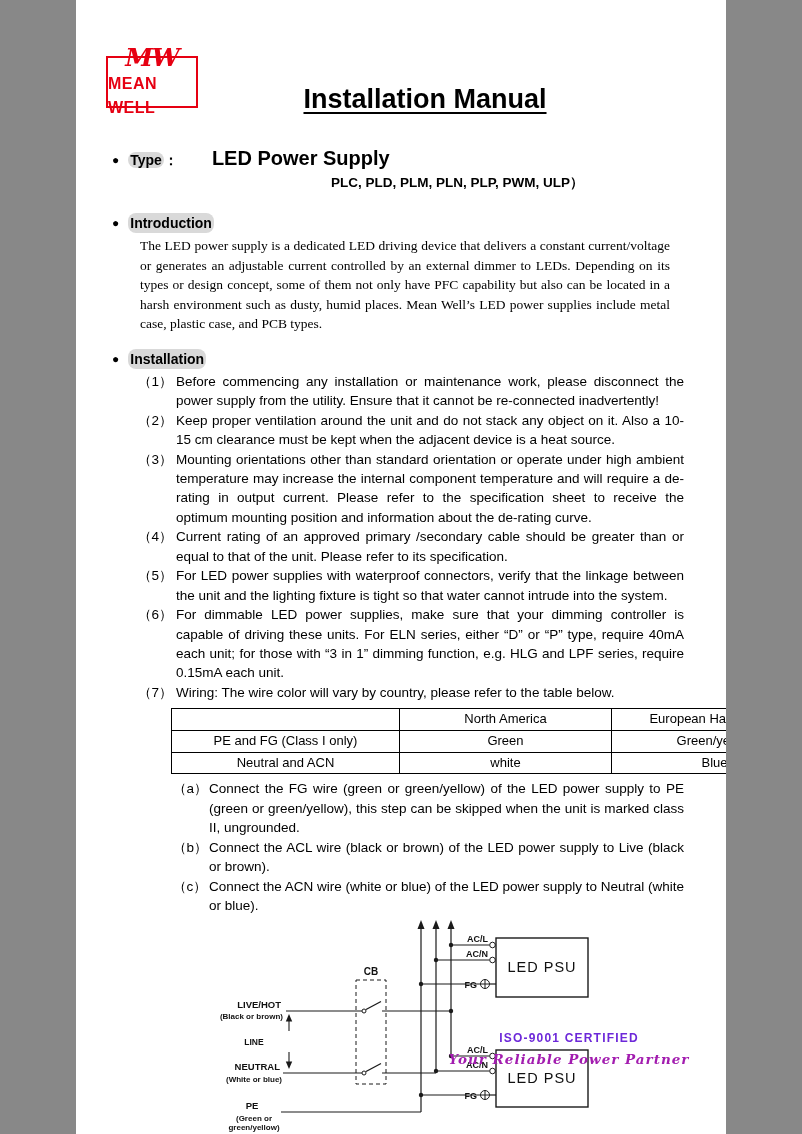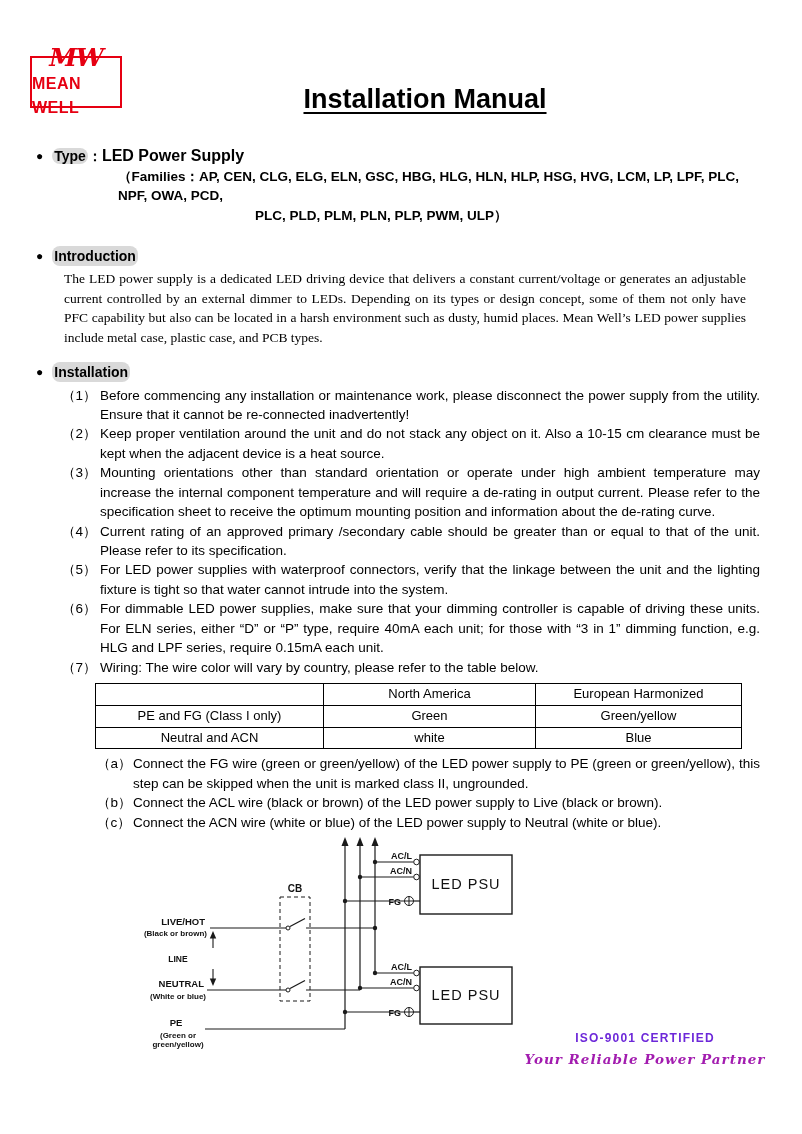--- a/index.html
+++ b/index.html
@@ -1,18 +1,18 @@
 <!DOCTYPE html>
 <html><head>
 <meta charset="utf-8">
 <style>
   * { margin:0; padding:0; box-sizing:border-box; }
   html,body { background:#888; }
   .page {
-    position:relative; width:802px; height:1134px; margin:0 auto;
+    position:relative; width:650px; height:1134px; margin:0 auto;
     background:#fff; color:#000; overflow:hidden;
     font-family:"Liberation Sans", sans-serif; font-size:13.5px; line-height:1.44;
   }
   
   .logo {
     position:absolute; left:30px; top:56px; width:92px; height:52px;
     border:2px solid #e60012; display:flex; flex-direction:column;
     align-items:center; justify-content:center; background:#fff;
   }
   .logo-mark {
@@ -24,21 +24,21 @@
     text-align:center; padding-top:80px; padding-left:48px;
     font-size:27px; font-weight:bold;
     text-decoration:underline; text-decoration-thickness:2px; text-underline-offset:4px;
   }
   
   .bullet-row { display:flex; align-items:baseline; margin-left:36px; }
   .bullet { font-size:12px; margin-right:9px; position:relative; top:-1px; }
   .hl { background:#d9d9d9; padding:0 2px; }
   .sec-title { font-weight:bold; font-size:14px;border-radius:8px; }
   .type-row { margin-top:25px; }
-  .type-value { font-weight:bold; font-size:16px; }
+  .type-value { font-weight:bold; font-size:20px;margin-left:34px; }
   .type-sep { font-weight:bold; font-size:14px; }
   .families { margin-left:118px; margin-right:30px; font-weight:bold; font-size:13.5px; }
   .families .line2 { padding-left:137px; }
   .sec-head-intro { margin-top:21px; }
   .intro-body { margin:3px 56px 0 64px; text-align:justify;font-family:Liberation Serif, serif; }
   .sec-head-install { margin-top:15px; }
   .items { margin-top:3px; }
   .inst-item { display:flex; margin:0 42px 0 62px; }
   .inst-num { flex:0 0 38px; }
   .inst-text { flex:1; text-align:justify; }
@@ -72,23 +72,20 @@
   </div>
   <div class="title">Installation Manual</div>
 
   <div class="bullet-row type-row">
     <span class="bullet">●</span>
     <span>
       <span class="sec-title hl">Type</span><span class="type-sep">：</span><span class="type-value">LED Power Supply</span>
     </span>
   </div>
   <div class="families">
-    <div class="line1">
-      <span>（Families：</span><span>AP, CEN, CLG, ELG, ELN, GSC, HBG, HLG, HLN, HLP, HSG, HVG, LCM, LP, LPF, PLC, NPF, OWA, PCD,</span>
-    </div>
     <div class="line2">PLC, PLD, PLM, PLN, PLP, PWM, ULP）</div>
   </div>
 
   <div class="bullet-row sec-head-intro">
     <span class="bullet">●</span>
     <span class="sec-title hl">Introduction</span>
   </div>
   <div class="intro-body">The LED power supply is a dedicated LED driving device that delivers a constant current/voltage or generates an adjustable current controlled by an external dimmer to LEDs. Depending on its types or design concept, some of them not only have PFC capability but also can be located in a harsh environment such as dusty, humid places. Mean Well’s LED power supplies include metal case, plastic case, and PCB types.</div>
 
   <div class="bullet-row sec-head-install">

